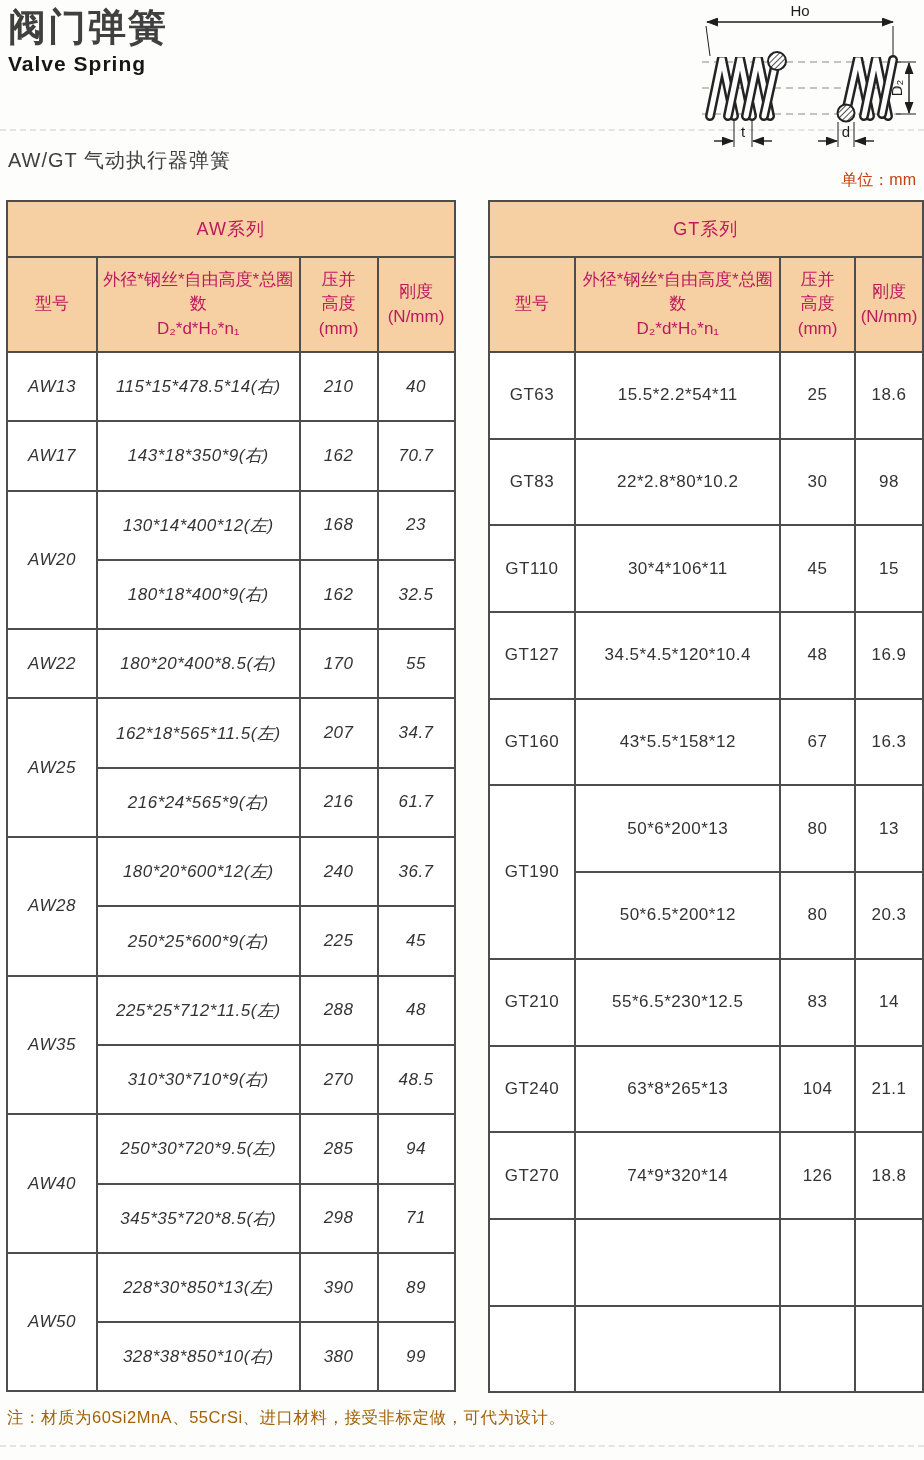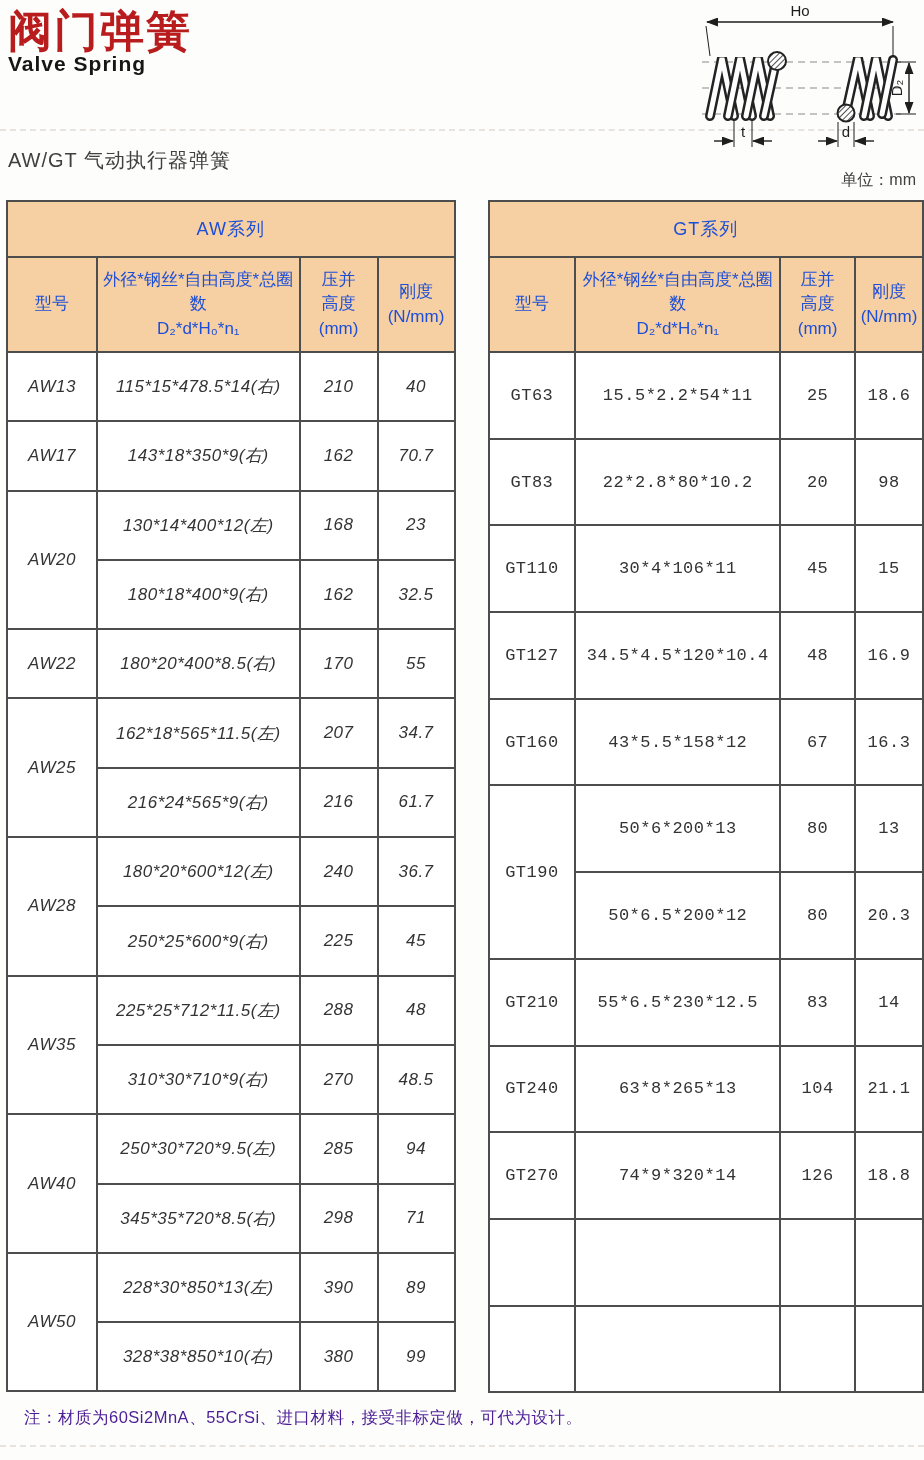--- a/index.html
+++ b/index.html
@@ -3,59 +3,59 @@
 <meta charset="utf-8">
 <style>
   html,body { margin:0; padding:0; background:#ffffff; }
   .page {
     position:relative; width:924px; height:1460px; margin:0 auto;
     background:#fdfdfc; overflow:hidden;
     font-family:"Liberation Sans","DejaVu Sans",sans-serif; color:#333;
   }
   .title-zh {
     position:absolute; left:8px; top:2px;
-    font-size:44px; font-weight:bold; color:#b91c1c; letter-spacing:2px;
+    font-size:38px; font-weight:bold; color:#404040; letter-spacing:2px;
   }
   .title-en {
     position:absolute; left:8px; top:52px;
     font-size:21px; font-weight:bold; color:#161616; letter-spacing:1px;
   }
   .subtitle {
     position:absolute; left:8px; top:147px;
     font-size:20px; color:#404040; letter-spacing:1px;
   }
   .unit-label {
     position:absolute; right:8px; top:170px;
-    font-size:16px; color:#404040;
+    font-size:16px; color:#c2410c;
   }
   .artifact-line {
     position:absolute; left:0; right:0; height:0;
     border-top:2px dashed #e7e4df;
   }
   .diagram-wrap { position:absolute; right:6px; top:0px; }
 
   .tables-wrap {
     position:absolute; left:6px; top:200px;
     display:flex; gap:32px; align-items:flex-start;
   }
   table { border-collapse:collapse; table-layout:fixed; background:#fff; }
   th, td {
     border:2px solid #4d4d4d; text-align:center; vertical-align:middle;
     padding:0 2px; overflow:hidden;
   }
-  thead th { background:#f6d0a2; font-weight:normal; color:#1d4ed8; }
+  thead th { background:#f6d0a2; font-weight:normal; color:#be185d; }
   tr.series-row th { height:54px; font-size:18px; letter-spacing:1px; }
   tr.cols-row th { height:93px; font-size:17px; white-space:pre-line; line-height:1.45; }
   tbody td { font-size:17px; color:#333; letter-spacing:0.5px; }
   table.t-aw tbody td { height:67.3px;font-style:italic; }
-  table.t-gt tbody td { height:84.7px;font-family:Liberation Mono, monospace; }
+  table.t-gt tbody td { height:84.7px; }
 
   .note {
-    position:absolute; left:24px; top:1407px;
-    font-size:16.5px; color:#4c1d95; letter-spacing:0.5px;
+    position:absolute; left:7px; top:1407px;
+    font-size:16.5px; color:#a16207; letter-spacing:0.5px;
   }
   .dim-text { font-size:15px; fill:#1e1e1e; font-family:"Liberation Sans","DejaVu Sans",sans-serif; }
 </style>
 </head>
 <body>
 
 <div class="page">
 
   <div class="title-zh">阀门弹簧</div>
   <div class="title-en">Valve Spring</div>
@@ -290,21 +290,21 @@
       <tbody>
           <tr>
             <td rowspan="1">GT63</td>
             <td>15.5*2.2*54*11</td>
             <td>25</td>
             <td>18.6</td>
           </tr>
           <tr>
             <td rowspan="1">GT83</td>
             <td>22*2.8*80*10.2</td>
-            <td>20</td>
+            <td>30</td>
             <td>98</td>
           </tr>
           <tr>
             <td rowspan="1">GT110</td>
             <td>30*4*106*11</td>
             <td>45</td>
             <td>15</td>
           </tr>
           <tr>
             <td rowspan="1">GT127</td>

